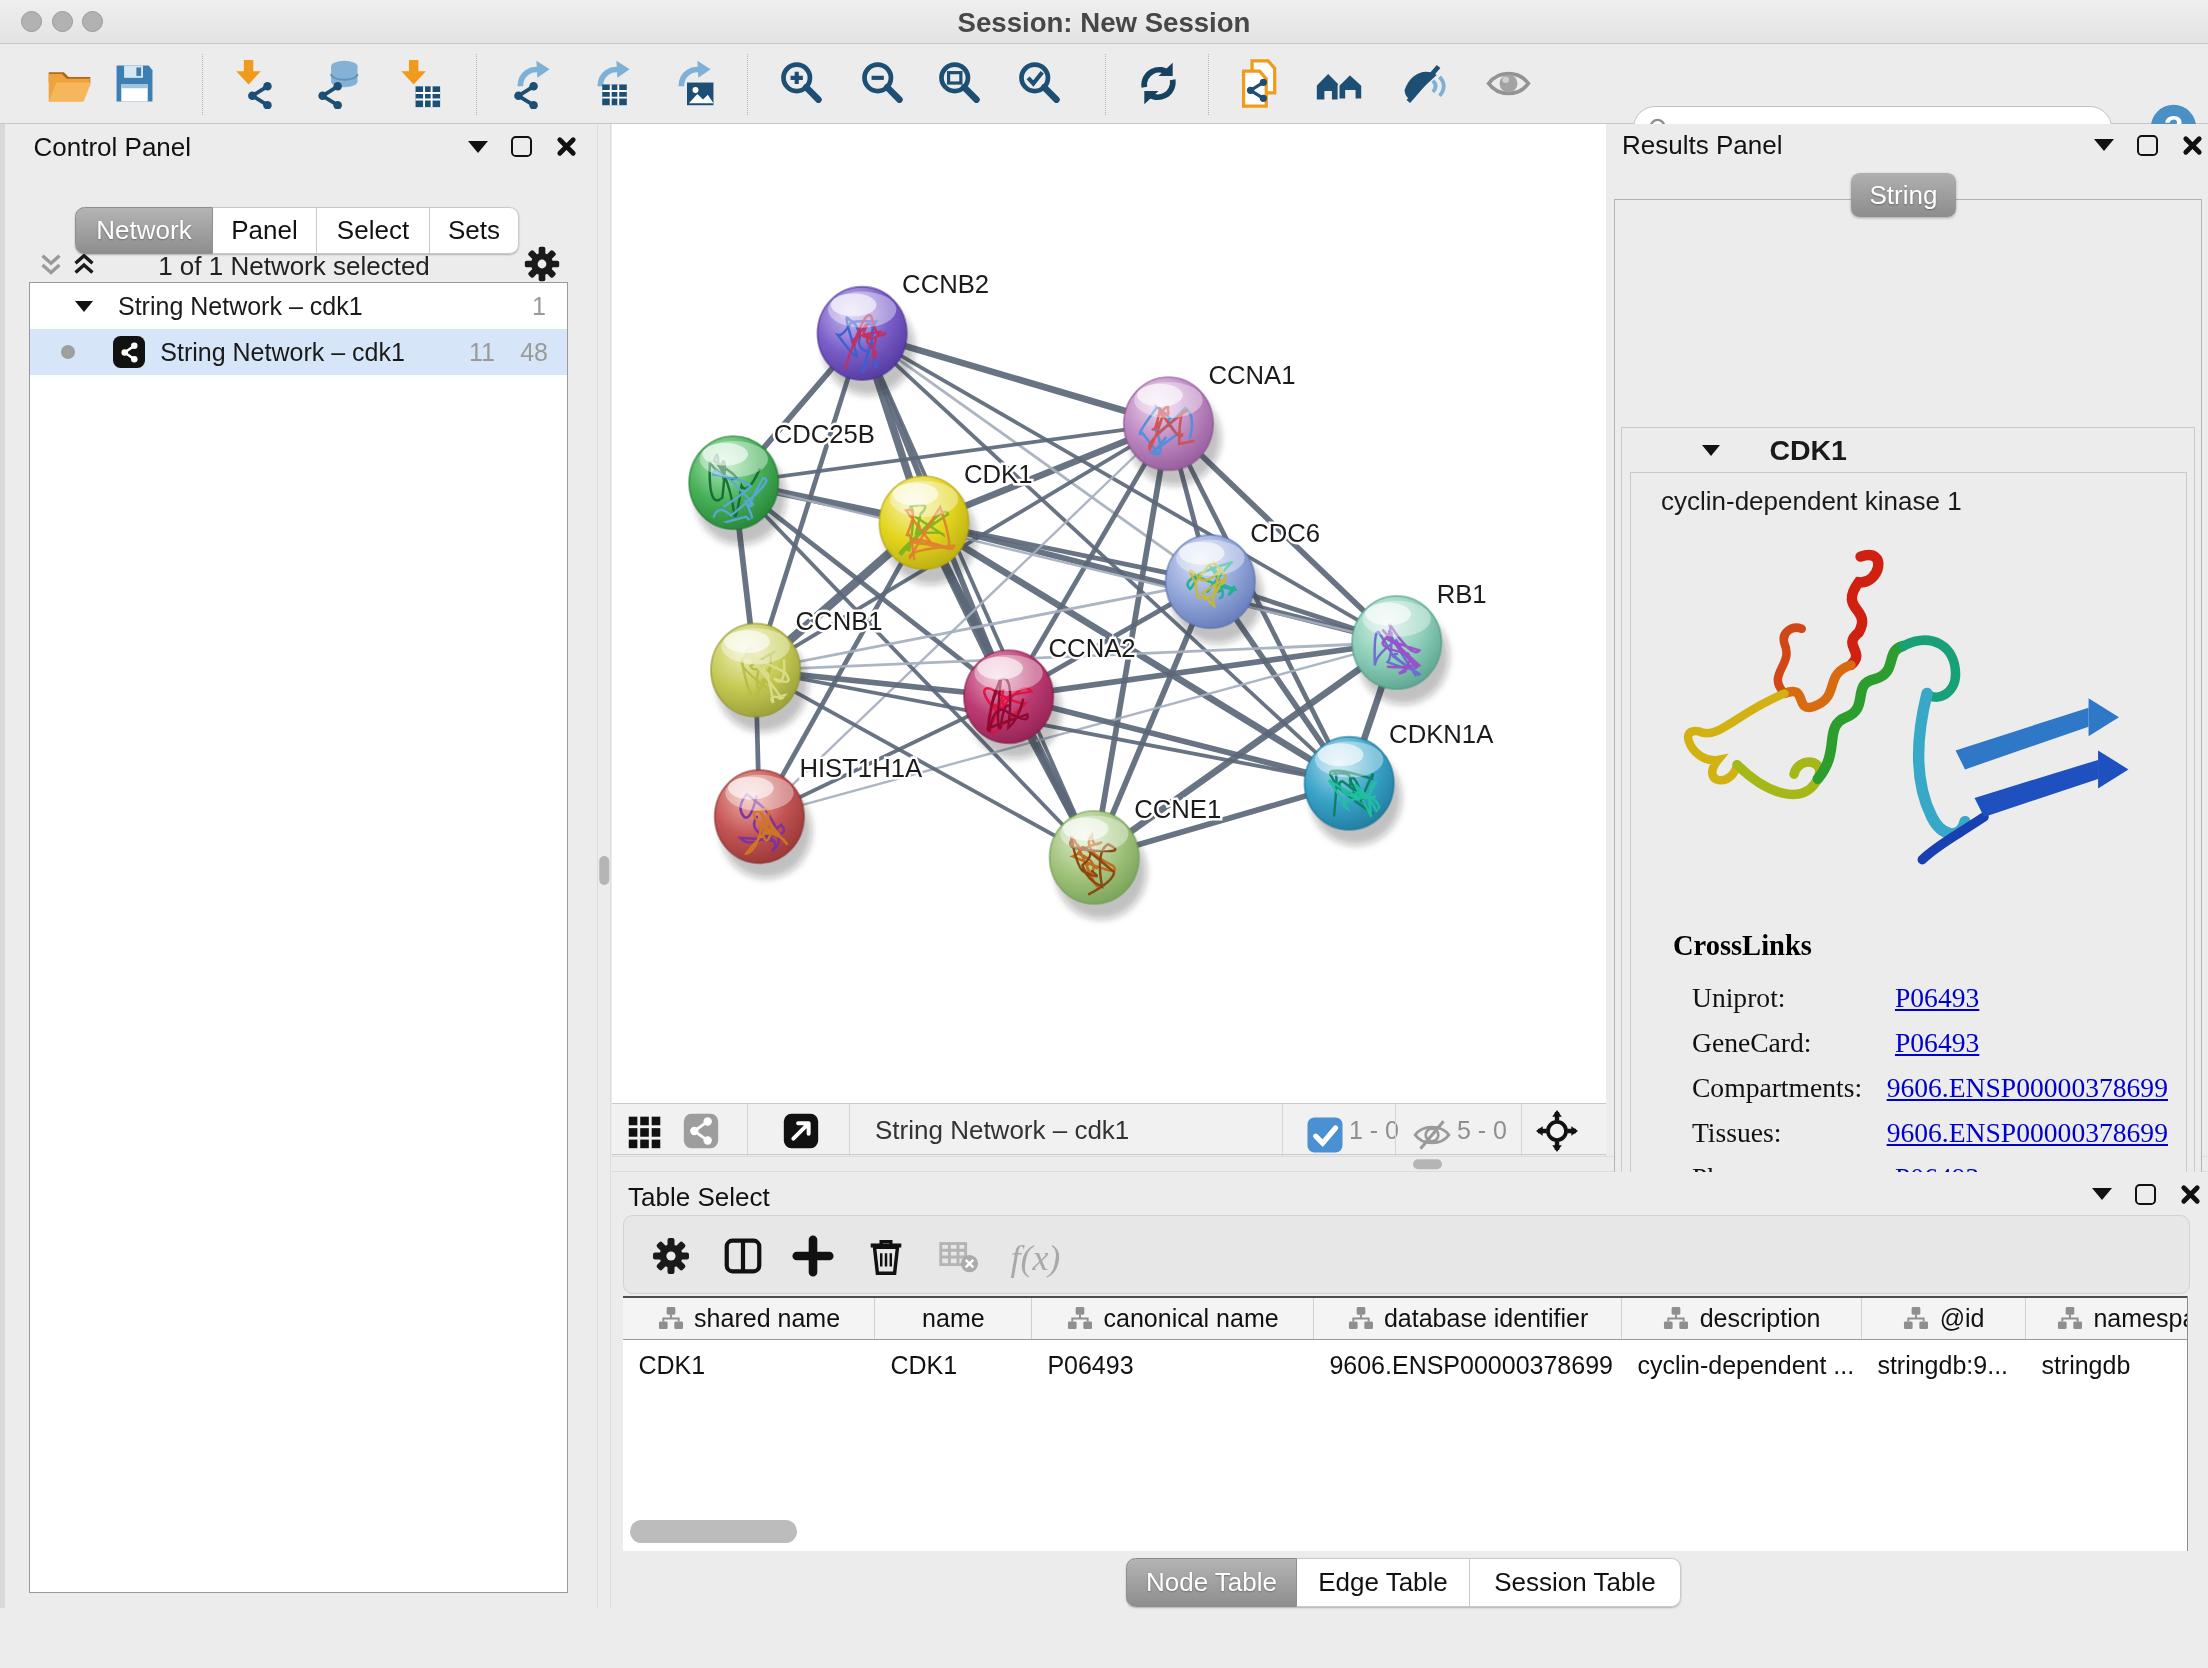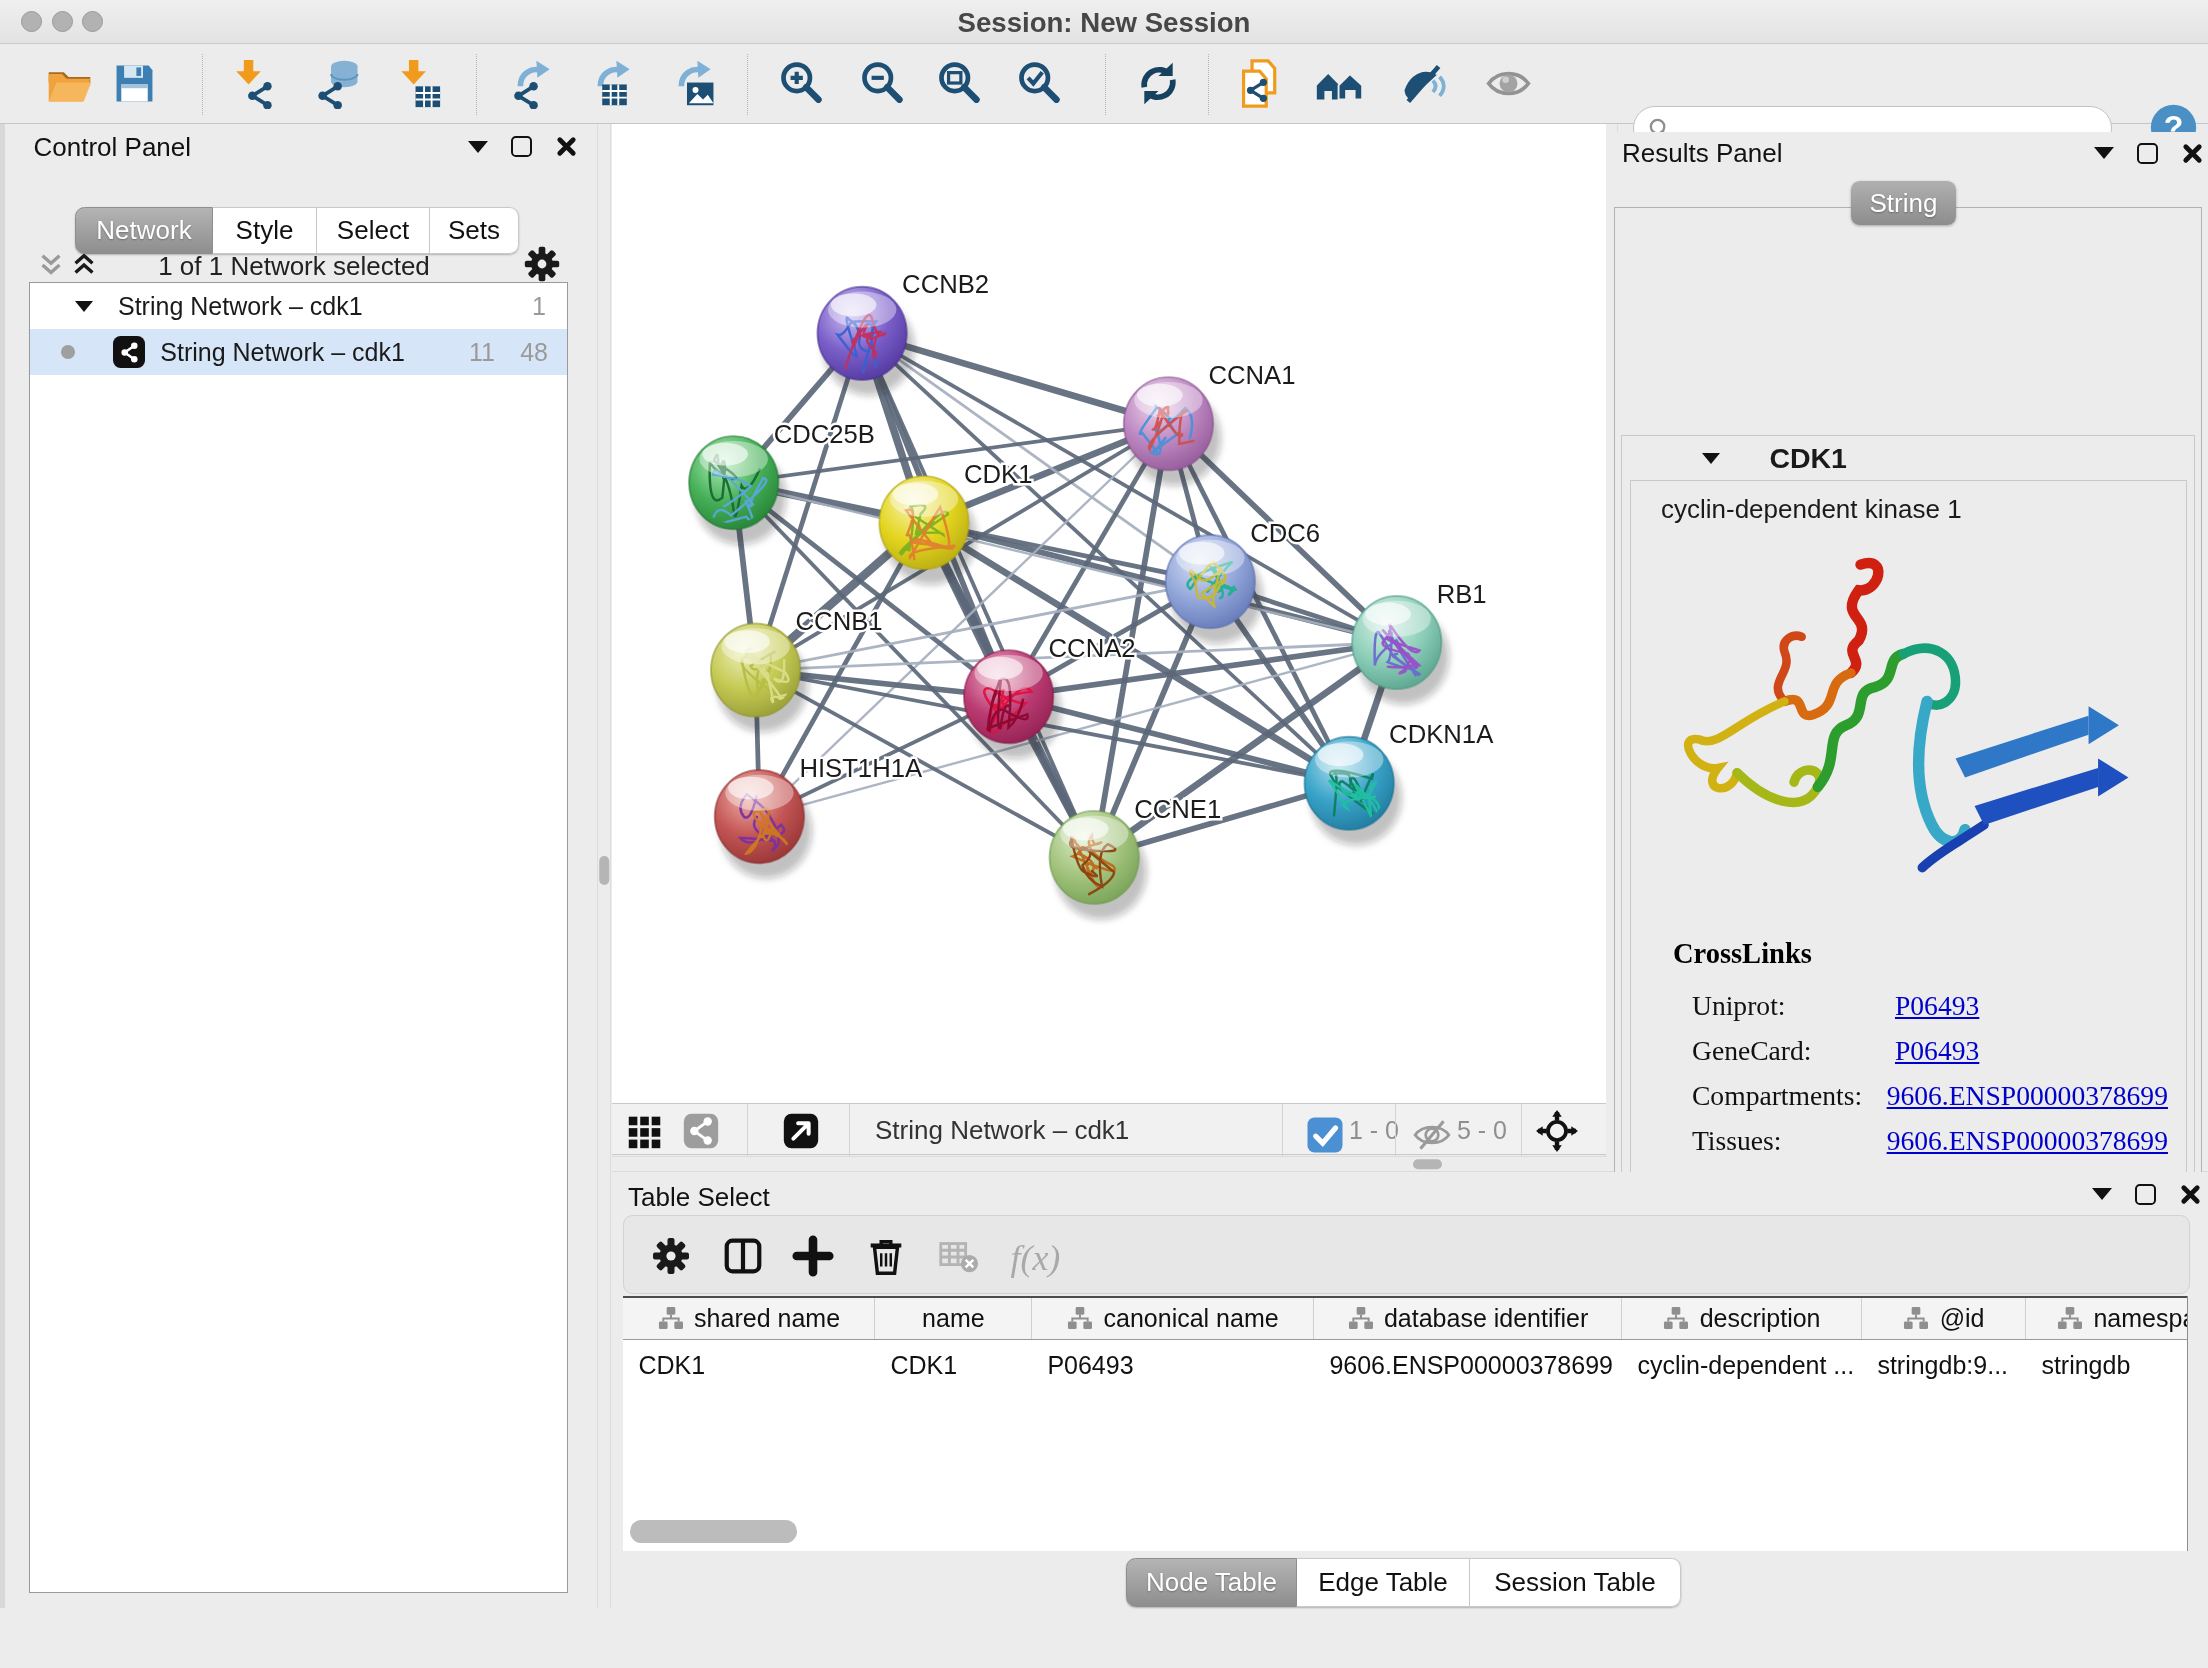--- a/index.html
+++ b/index.html
@@ -56,21 +56,21 @@
   .knobh{position:absolute;width:28.5px;height:9.5px;border-radius:5.7px;background:#b5b5b5;top:50%;transform:translateY(-50%);}
   
   .canvas-wrap{position:absolute;left:612px;top:124px;width:994px;height:980px;background:#fff;}
   .netbar{position:absolute;left:612px;top:1103px;width:994px;height:52px;background:#f1f1f1;border-top:1px solid #c9c9c9;border-bottom:1px solid #c9c9c9;}
   .nbi{position:absolute;top:5.7px;width:42px;height:42px;cursor:pointer;}
   .nbi svg{width:42px;height:42px;display:block;}
   .nbsep{position:absolute;top:0;height:52px;border-left:1px solid #d4d4d4;}
   .nbtitle{position:absolute;left:263px;top:11.4px;font-size:26px;color:#333;}
   .nbcount{position:absolute;top:12.4px;font-size:25px;color:#8f8f8f;}
   
-  .rpanel{position:absolute;left:1607px;top:124px;width:601px;height:1032px;background:#ececec;margin-top:8px;}
+  .rpanel{position:absolute;left:1607px;top:124px;width:601px;height:1032px;background:#ececec;}
   .rtab{position:absolute;left:244px;top:49px;width:105px;height:44px;border-radius:8.6px;
     background:linear-gradient(#b0b0b0,#8d8d8d);color:#fff;font-size:26px;display:flex;align-items:center;justify-content:center;
     box-shadow:0 1px 2.9px rgba(0,0,0,.3);z-index:3;cursor:pointer;text-shadow:0 1px 1.9px rgba(0,0,0,.3);}
   .rbox{position:absolute;left:6.7px;top:75px;width:588px;height:1042px;background:#ececec;border:1.9px solid #b2b2b2;}
   .rbtnbox{position:absolute;left:6.7px;top:136px;width:574px;height:86px;border:1.9px solid #c9c9c9;}
   .rbtn{position:absolute;top:22px;height:43px;background:linear-gradient(#ffffff,#f4f4f4);border:1px solid #c6c6c6;border-radius:9.5px;
     font-size:26px;display:flex;align-items:center;justify-content:center;cursor:pointer;color:#111;}
   .rdetail{position:absolute;left:6.7px;top:227px;width:574px;height:809px;border:1.9px solid #c9c9c9;}
   .rdhead{position:absolute;left:0;top:0;width:100%;height:44px;display:flex;align-items:center;cursor:pointer;}
   .rdhead .tri{margin-left:80px;}
@@ -302,21 +302,21 @@
       <span class="tri-down"></span>
       <span class="floatsq"></span>
       <span class="closex">
           <svg viewBox="0 0 24 24">
             <path d="M5 5l14 14M19 5L5 19" stroke="#111" stroke-width="5" stroke-linecap="round"></path>
           </svg>
         </span>
     </div>
     <div class="seg" id="cp-tabs" style="left:70px;top:47px;margin-top:36px;">
         <div class="tab sel" style="width: 138px;">Network</div>
-        <div class="tab" style="width: 104px;">Style</div>
+        <div class="tab" style="width: 104px;">Panel</div>
         <div class="tab" style="width: 113px;">Select</div>
         <div class="tab" style="width: 89px;">Sets</div>
       </div>
     <div class="cp-status">
       <span class="chev" style="left:29.5px;">
         <svg viewBox="0 0 34 34">
             <path d="M8 6l9 8 9-8M8 16l9 8 9-8" fill="none" stroke="#9a9a9a" stroke-width="3.6"></path>
           </svg></span>
       <span class="chev" style="left:63px;">
         <svg viewBox="0 0 34 34">

